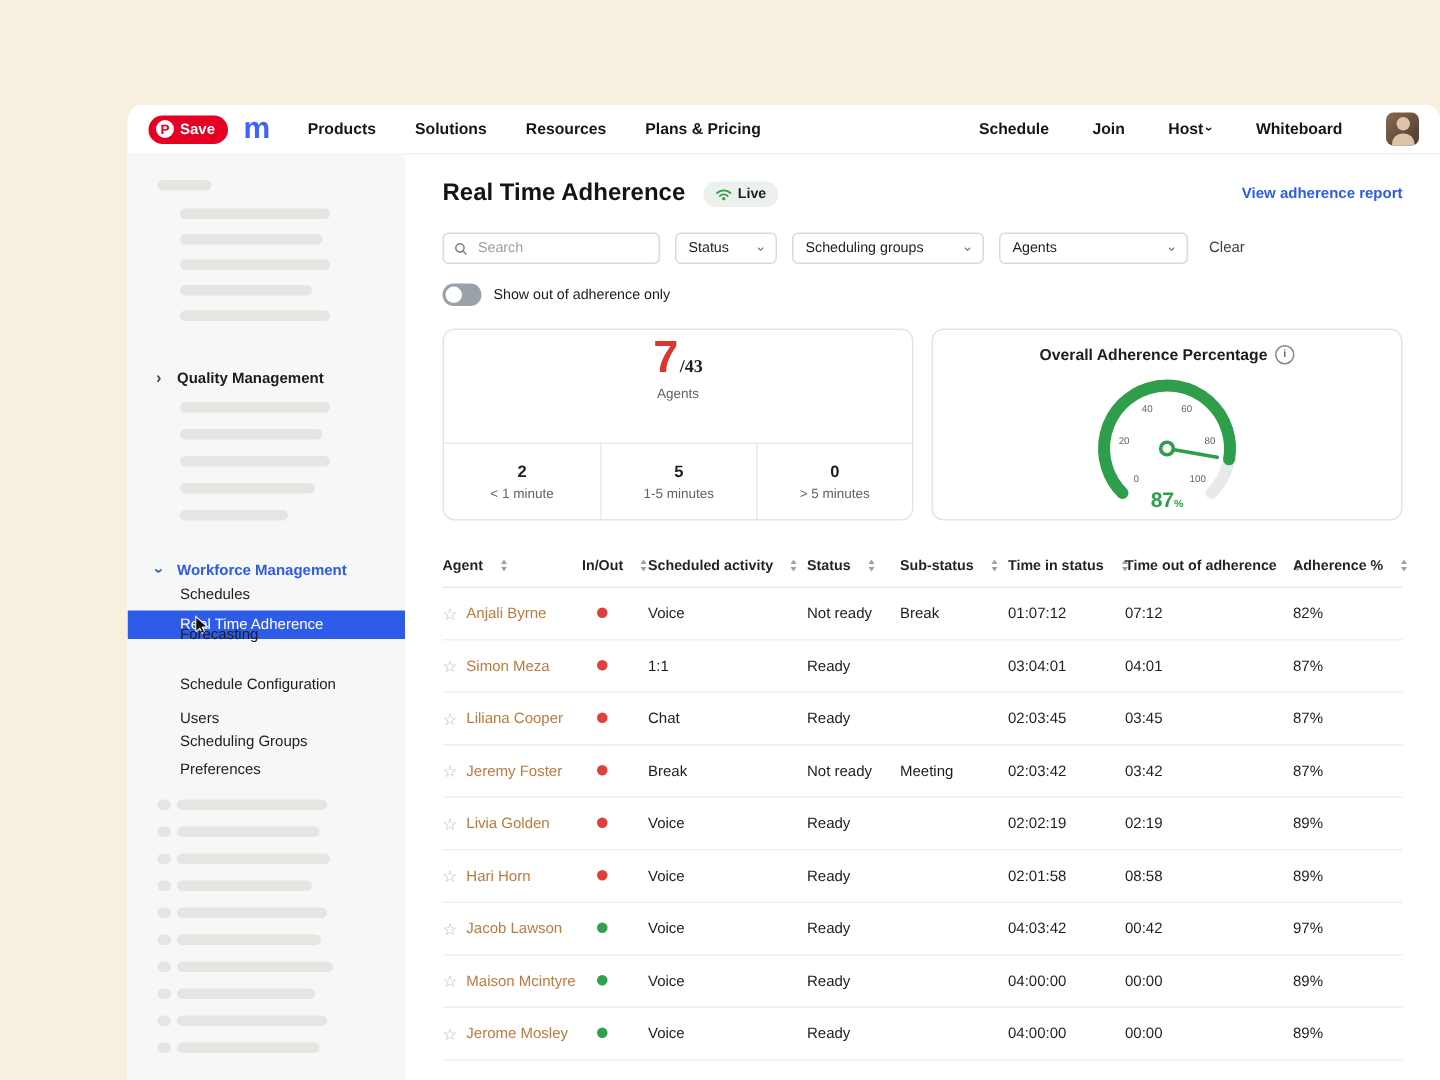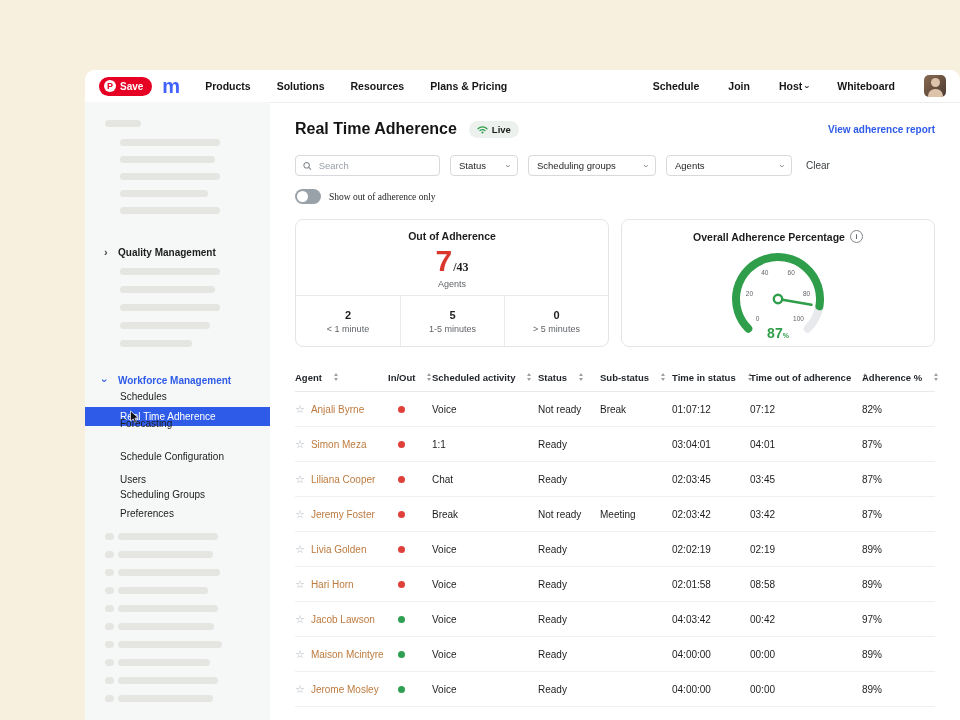--- a/index.html
+++ b/index.html
@@ -51,21 +51,21 @@
               height:21px;width:145px;padding:0 7px;background:#fff;box-sizing:border-box;}
   .search-box input{border:none;outline:none;font-size:9.5px;width:100%;font-family:inherit;color:#333;background:transparent;}
   .search-box input::placeholder{color:#9aa0a6;}
   .select{display:flex;align-items:center;justify-content:space-between;border:1px solid #d7d9dc;
           border-radius:4px;height:21px;padding:0 8px;font-size:9.5px;color:#1f1f1f;cursor:pointer;
           background:#fff;box-sizing:border-box;}
   .sel-status{width:68px;} .sel-groups{width:128px;} .sel-agents{width:126px;}
   .sel-caret{display:inline-block;transform:rotate(90deg);font-size:9px;color:#5f6368;margin-left:6px;}
   .clear-link{font-size:10px;color:#3c4043;font-weight:500;margin-left:4px;cursor:pointer;}
 
-  .toggle-row{display:flex;align-items:center;gap:8px;margin-top:13px;font-family:Liberation Serif, serif;}
+  .toggle-row{display:flex;align-items:center;gap:8px;margin-top:13px;}
   .toggle{width:26px;height:15px;border-radius:8px;background:#9aa2a9;position:relative;cursor:pointer;display:inline-block;}
   .knob{position:absolute;left:2px;top:2px;width:11px;height:11px;border-radius:50%;background:#fff;}
   .toggle-label{font-size:9.5px;color:#1d1d1d;font-weight:500;}
 
   
   .cards{display:flex;gap:12px;margin-top:15px;}
   .card{flex:1;border:1px solid #e3e5e8;border-radius:8px;height:128px;position:relative;background:#fff;box-sizing:border-box;}
   .card h3{margin:10px 0 0;text-align:center;font-size:10.5px;font-weight:700;color:#1d1d1d;
            display:flex;justify-content:center;align-items:center;gap:5px;}
   .big-number{display:flex;justify-content:center;align-items:baseline;margin-top:4px;}
@@ -237,21 +237,20 @@
 
       <div class="toggle-row">
         <span class="toggle">
             <span class="knob"></span>
           </span>
         <span class="toggle-label">Show out of adherence only</span>
       </div>
 
       <div class="cards">
         <section class="card">
-          <h3>Out of Adherence</h3>
           <div class="big-number">
             <span class="big-red">7</span>
             <span class="denom">/43</span>
           </div>
           <div class="unit">Agents</div>
           <div class="breakdown" id="breakdown">
               <div class="bd-cell">
                 <span class="bd-value">2</span>
                 <span class="bd-label">&lt; 1 minute</span>
               </div>

